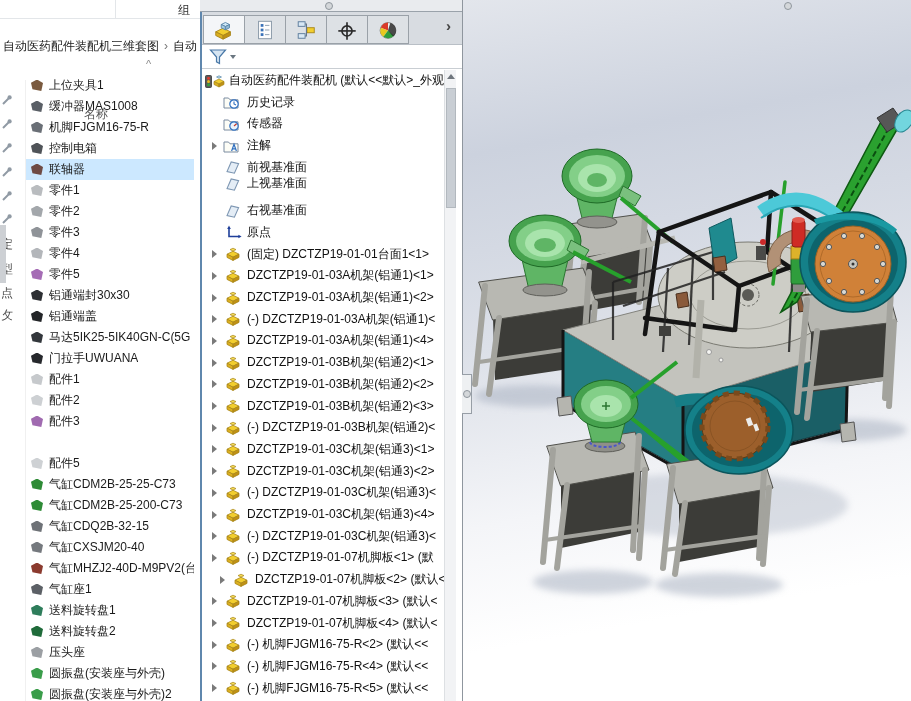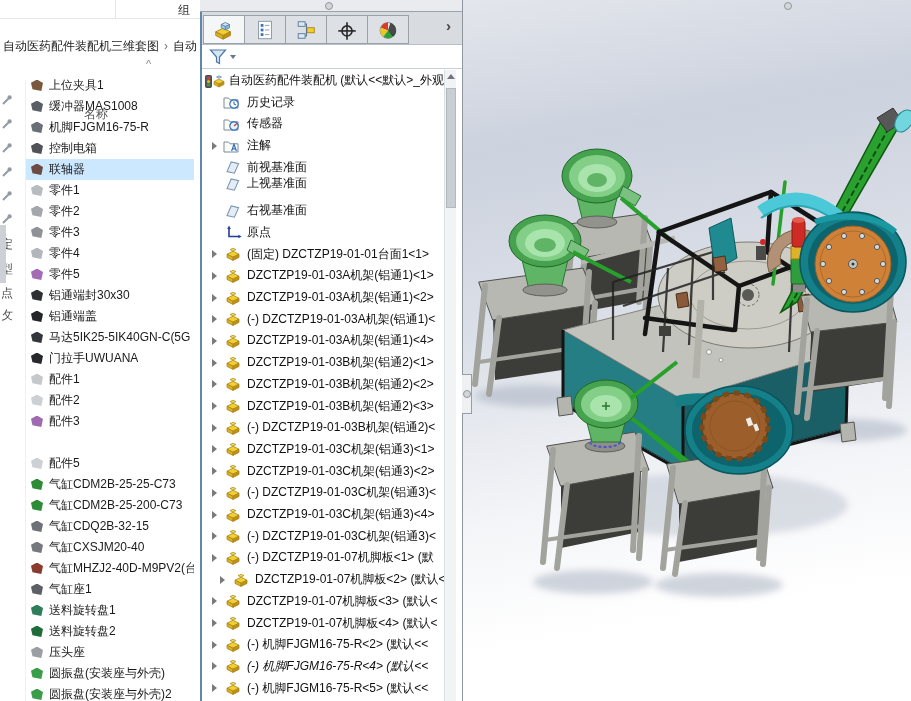--- a/index.html
+++ b/index.html
@@ -652,21 +652,21 @@
   </div>
 
   <div class="trow" style="top: 564.2px;">
     <span class="tarrow"></span>
     <svg class="ticon" viewBox="0 0 20 16">
           <use href="#sym-part"></use>
         </svg>
     <span class="tlabel">(-) 机脚FJGM16-75-R&lt;2&gt; (默认&lt;&lt;</span>
   </div>
 
-  <div class="trow" style="top: 585.9px; font-style: italic;">
+  <div class="trow" style="top: 585.9px;">
     <span class="tarrow"></span>
     <svg class="ticon" viewBox="0 0 20 16">
           <use href="#sym-part"></use>
         </svg>
     <span class="tlabel">(-) 机脚FJGM16-75-R&lt;4&gt; (默认&lt;&lt;</span>
   </div>
 
   <div class="trow" style="top: 607.6px;">
     <span class="tarrow"></span>
     <svg class="ticon" viewBox="0 0 20 16">

